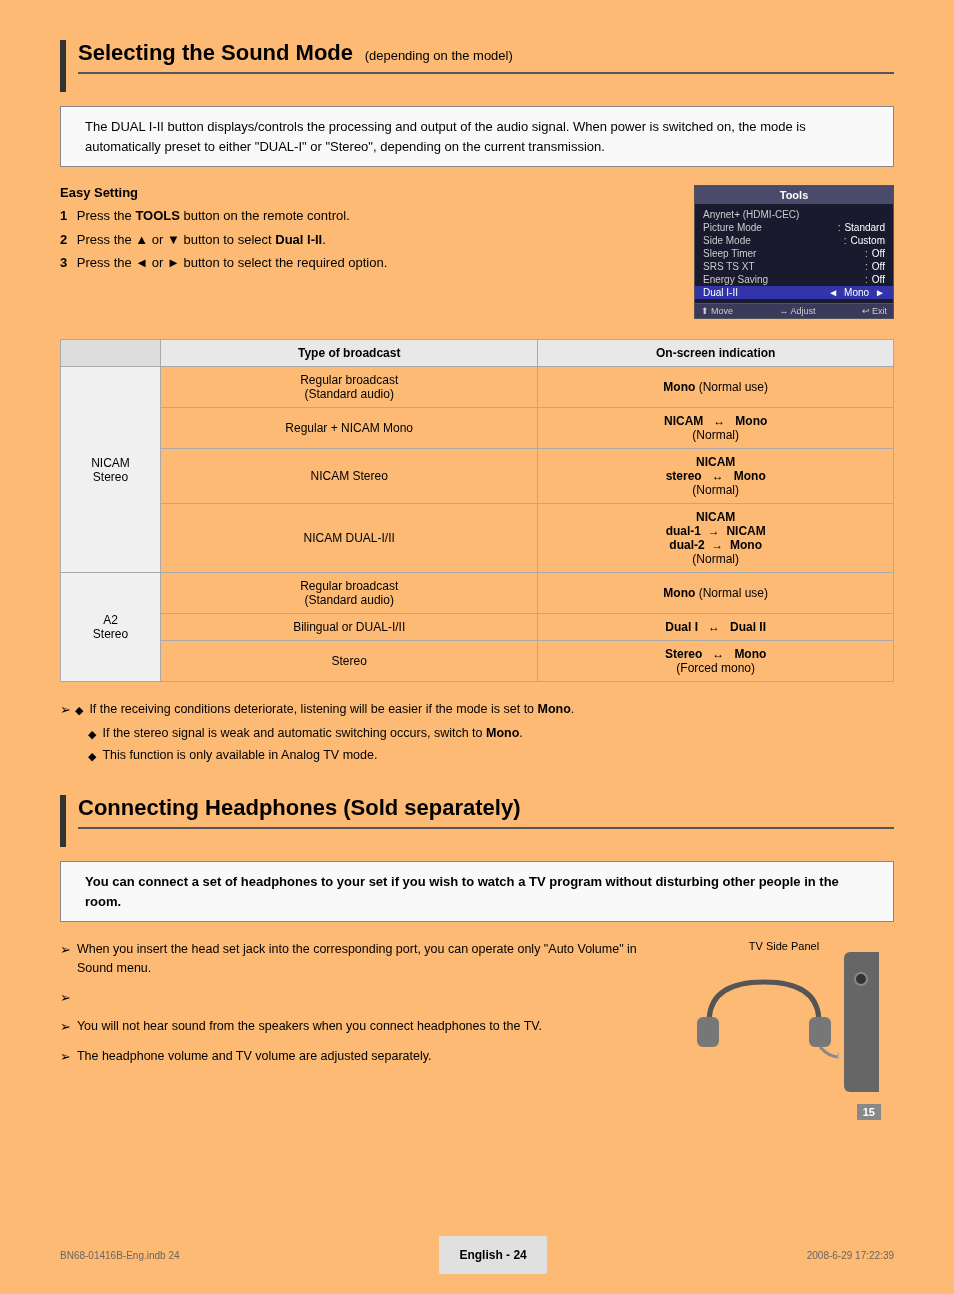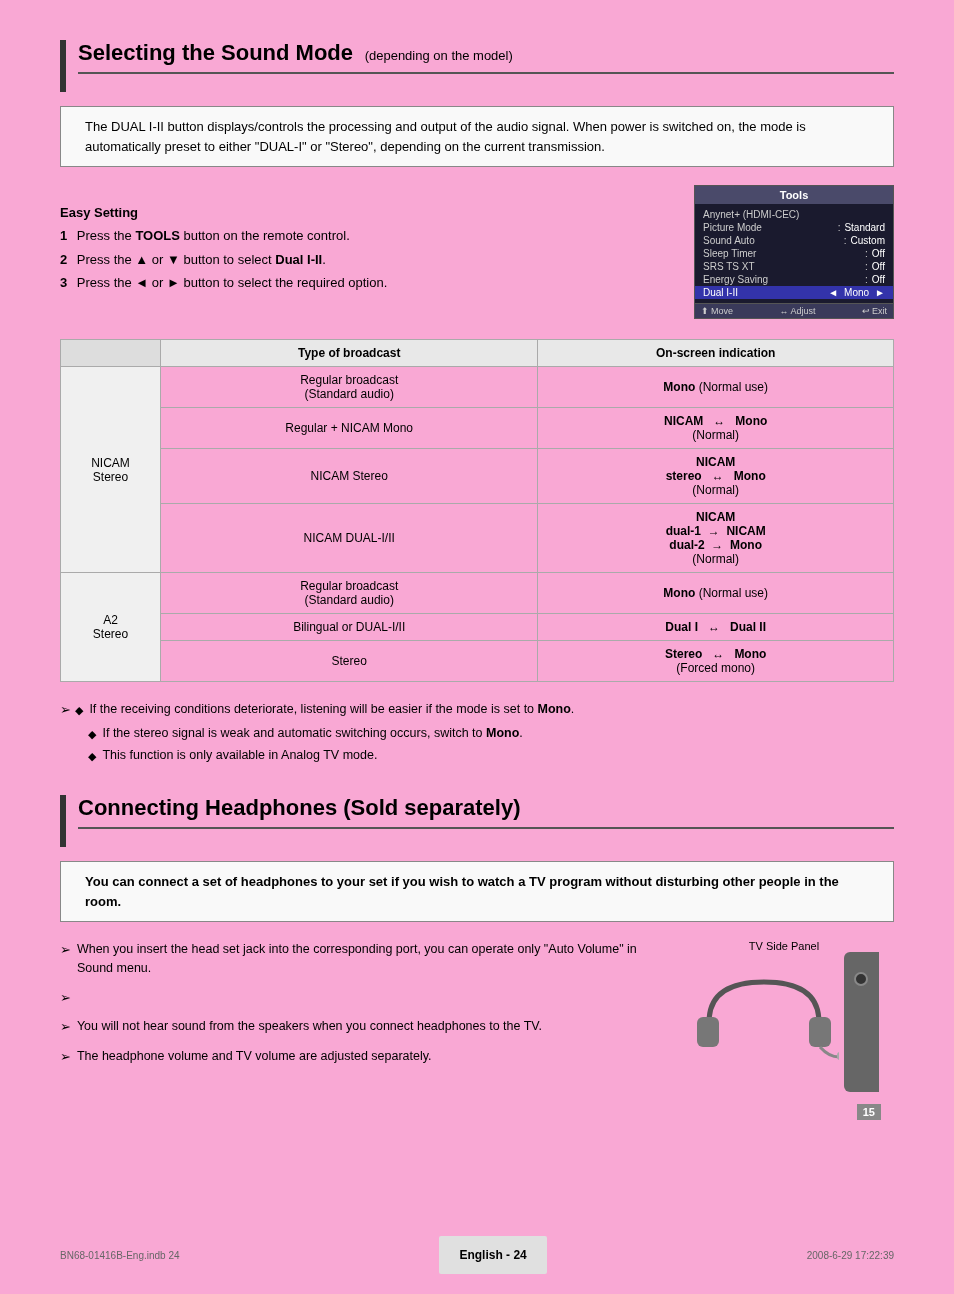--- a/index.html
+++ b/index.html
@@ -8,21 +8,21 @@
       font-family: Arial, sans-serif;
       font-size: 13px;
       color: #000;
       width: 954px;
       min-height: 1294px;
       position: relative;
     }
     .page {
       width: 954px;
       min-height: 1294px;
-      background: #f9a8d4;
+      background: #fdba74;
       padding: 40px 60px 30px 60px;
       position: relative;
     }
 
     
     .section-heading {
       display: flex;
       align-items: flex-start;
       margin-bottom: 14px;
     }
@@ -62,21 +62,20 @@
 
     
     .easy-setting-container {
       display: flex;
       align-items: flex-start;
       margin-bottom: 20px;
     }
     .easy-setting-text {
       flex: 1;
       margin-right: 20px;
-      margin-top: 20px;
     }
     .easy-setting-title {
       font-weight: bold;
       margin-bottom: 6px;
       font-size: 13px;
     }
     .easy-setting-steps {
       list-style: none;
       padding: 0;
     }
@@ -289,21 +288,21 @@
       <div class="tools-menu-items">
         <div class="tools-menu-item">
           <span class="item-label">Anynet+ (HDMI-CEC)</span>
         </div>
         <div class="tools-menu-item">
           <span class="item-label">Picture Mode</span>
           <span class="item-colon">:</span>
           <span class="item-value">Standard</span>
         </div>
         <div class="tools-menu-item">
-          <span class="item-label">Sound Auto</span>
+          <span class="item-label">Side Mode</span>
           <span class="item-colon">:</span>
           <span class="item-value">Custom</span>
         </div>
         <div class="tools-menu-item">
           <span class="item-label">Sleep Timer</span>
           <span class="item-colon">:</span>
           <span class="item-value">Off</span>
         </div>
         <div class="tools-menu-item">
           <span class="item-label">SRS TS XT</span>

